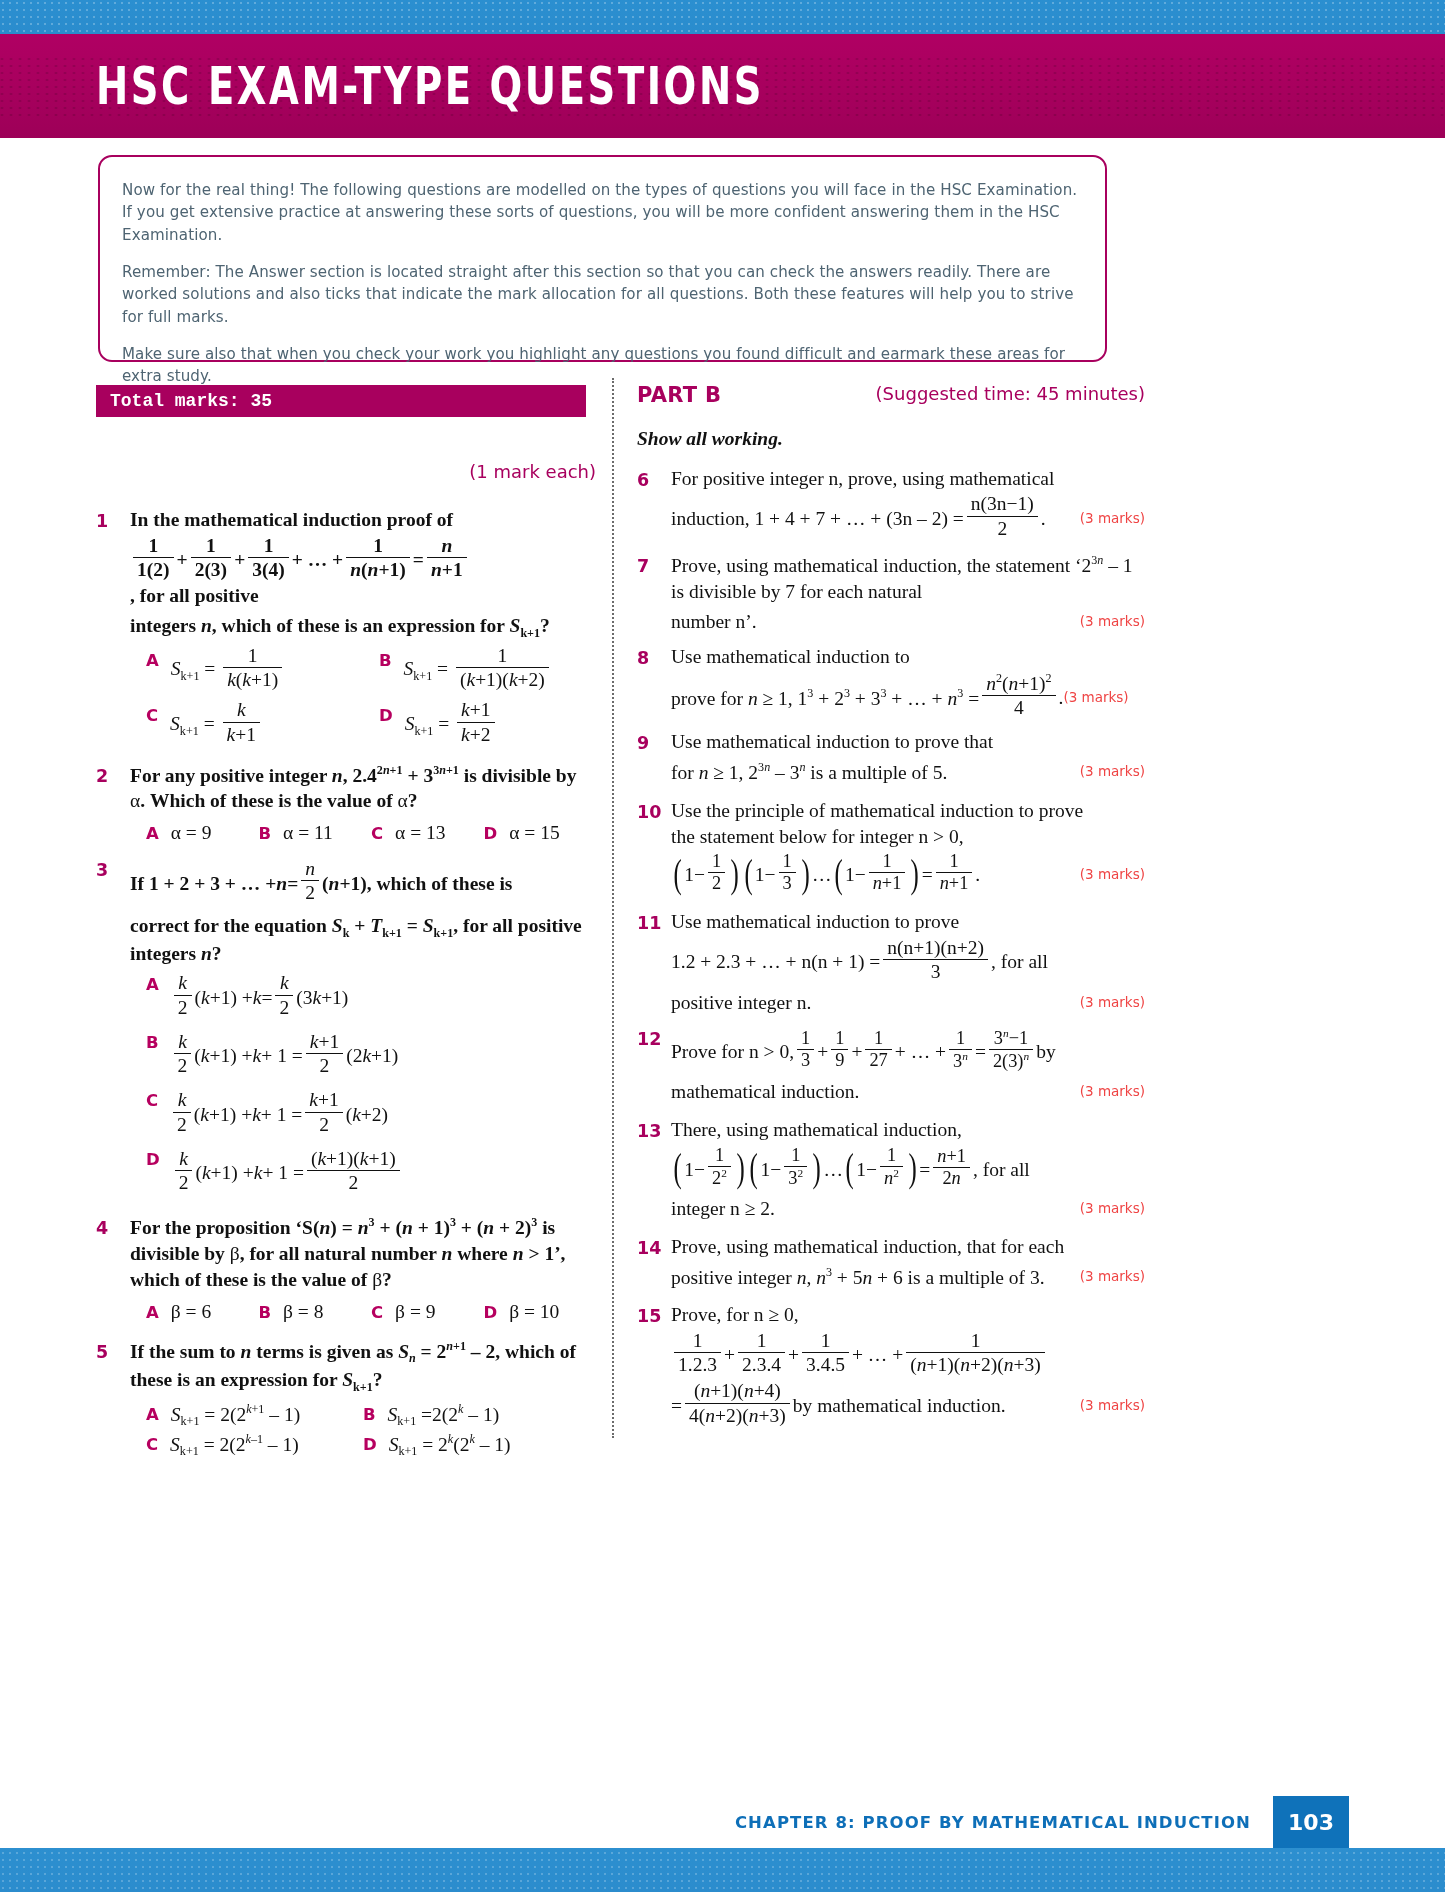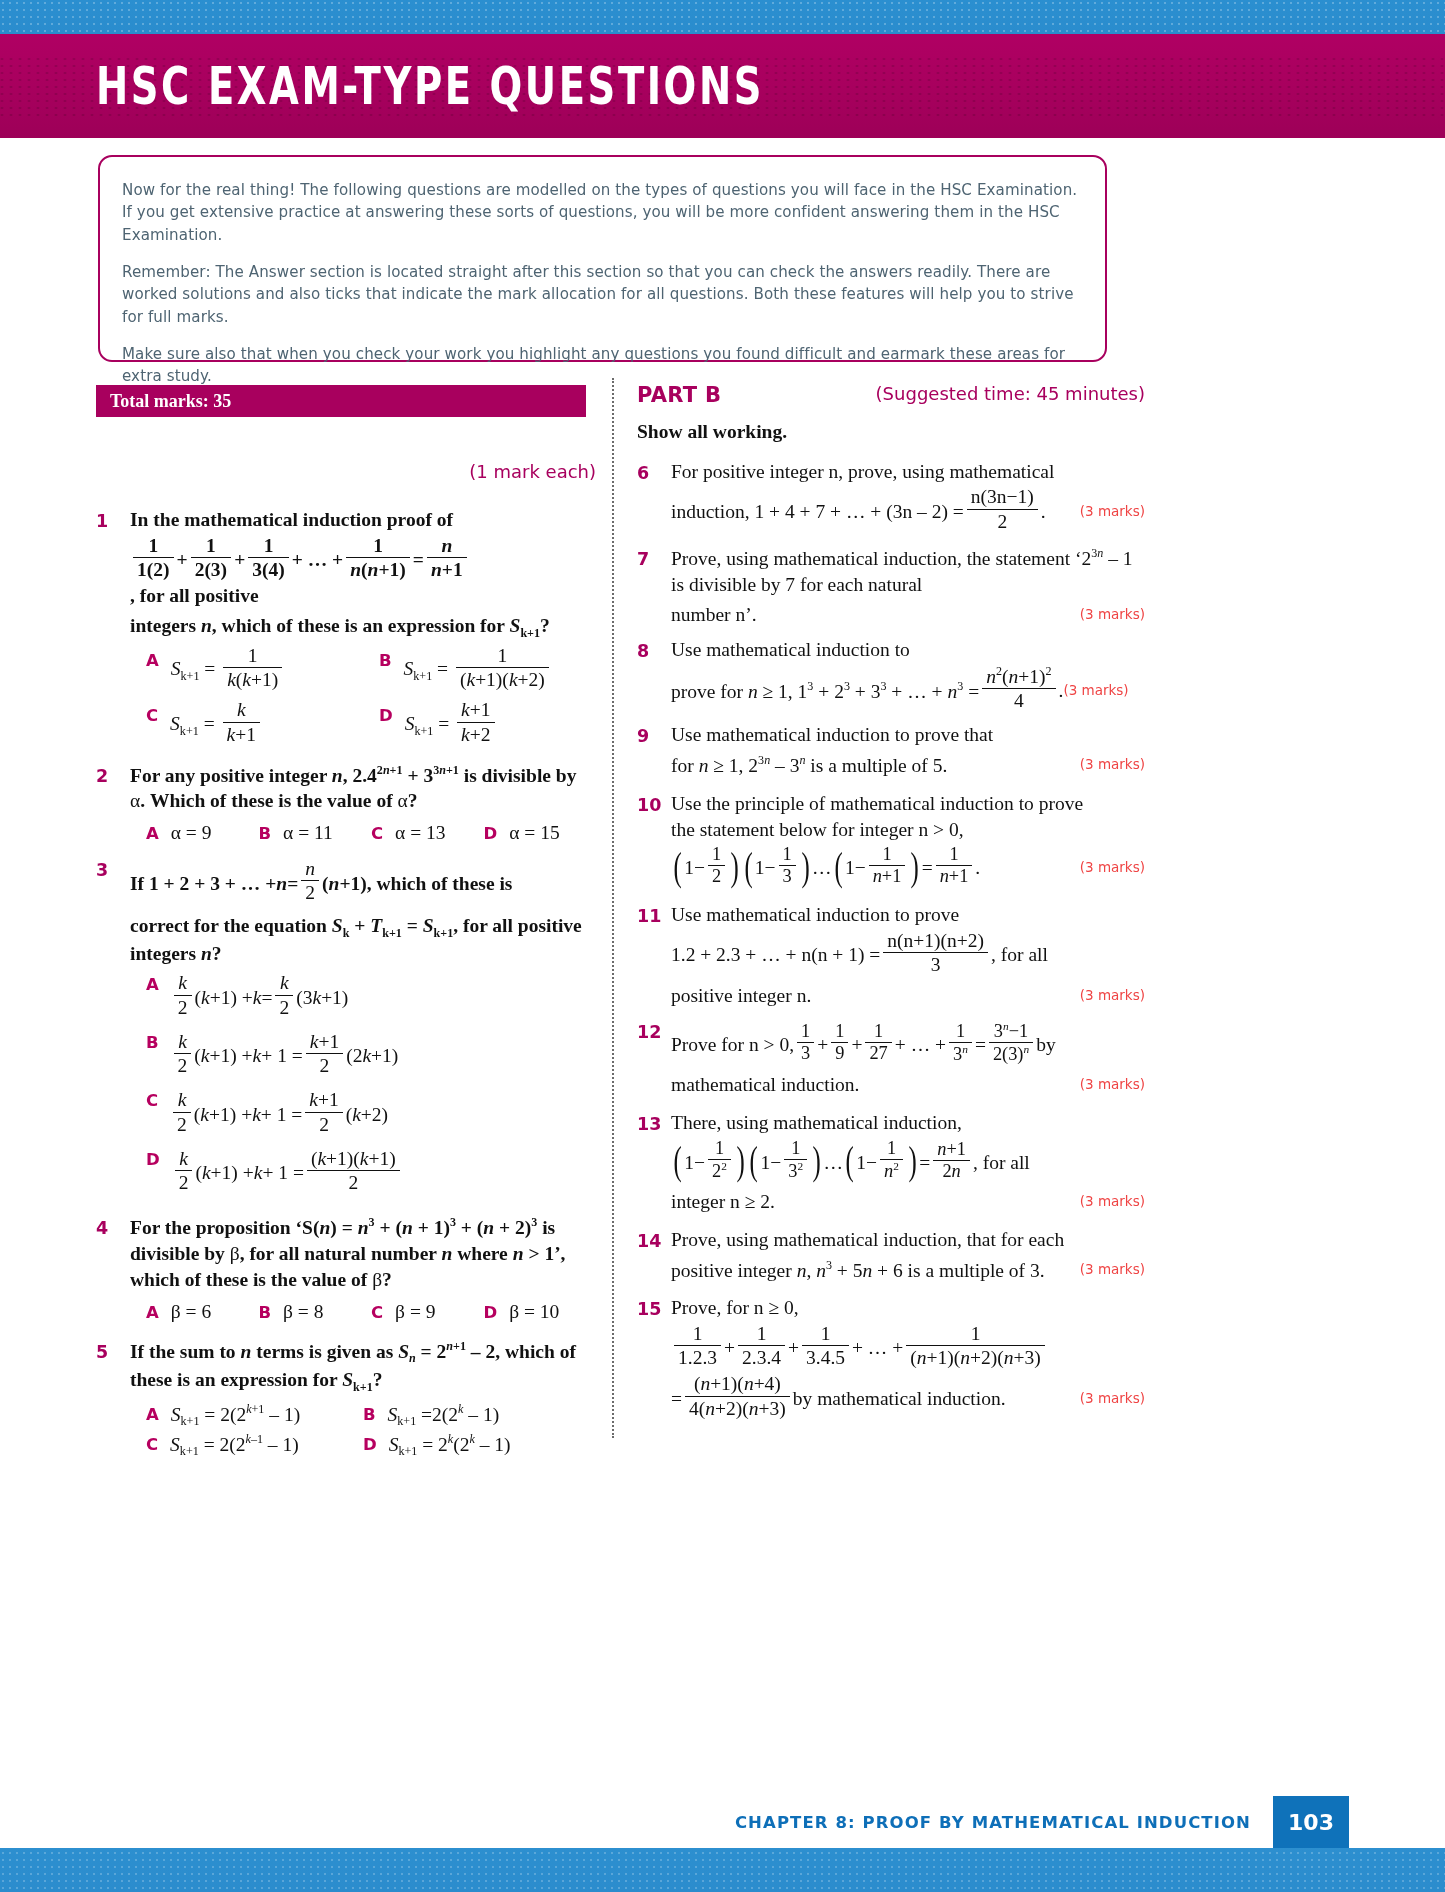--- a/index.html
+++ b/index.html
@@ -76,21 +76,21 @@
   }
   .intro-box p:last-child { margin-bottom:0; }
 
   
   .marks-bar {
     position: absolute;
     left: 96px; top: 385px;
     width: 490px; height: 32px;
     background: #a8005e;
     color: #fff;
-    font-family: Liberation Serif, serif;
+    font-family: Liberation Mono, monospace;
     font-weight: 700;
     font-size: 18px;
     display: flex; align-items: center;
     padding-left: 14px;
   }
 
   
   .col {
     position: absolute;
     top: 380px;
@@ -477,21 +477,21 @@
   </div>
 
 </div>
 
 <div class="col col-right" style="top:382px;">
 
   <div class="head-row">
     <div class="part-head">PART B</div>
     <div class="sugg">(Suggested time: 45 minutes)</div>
   </div>
-  <div class="qtext" style="margin-top:9px;margin-bottom:14px;">Show all working.</div>
+  <div class="qtext" style="margin-top:16px;margin-bottom:14px;font-style:italic;">Show all working.</div>
 
   <div class="q">
     <div class="qnum">6</div>
     <div class="qbody">
       <div>For positive integer n, prove, using mathematical</div>
       <div class="mathline">
         <span>induction, 1 + 4 + 7 + … + (3n – 2) =</span>
         <span class="frac">
             <span class="num">n(3n−1)</span>
             <span class="den">2</span>

